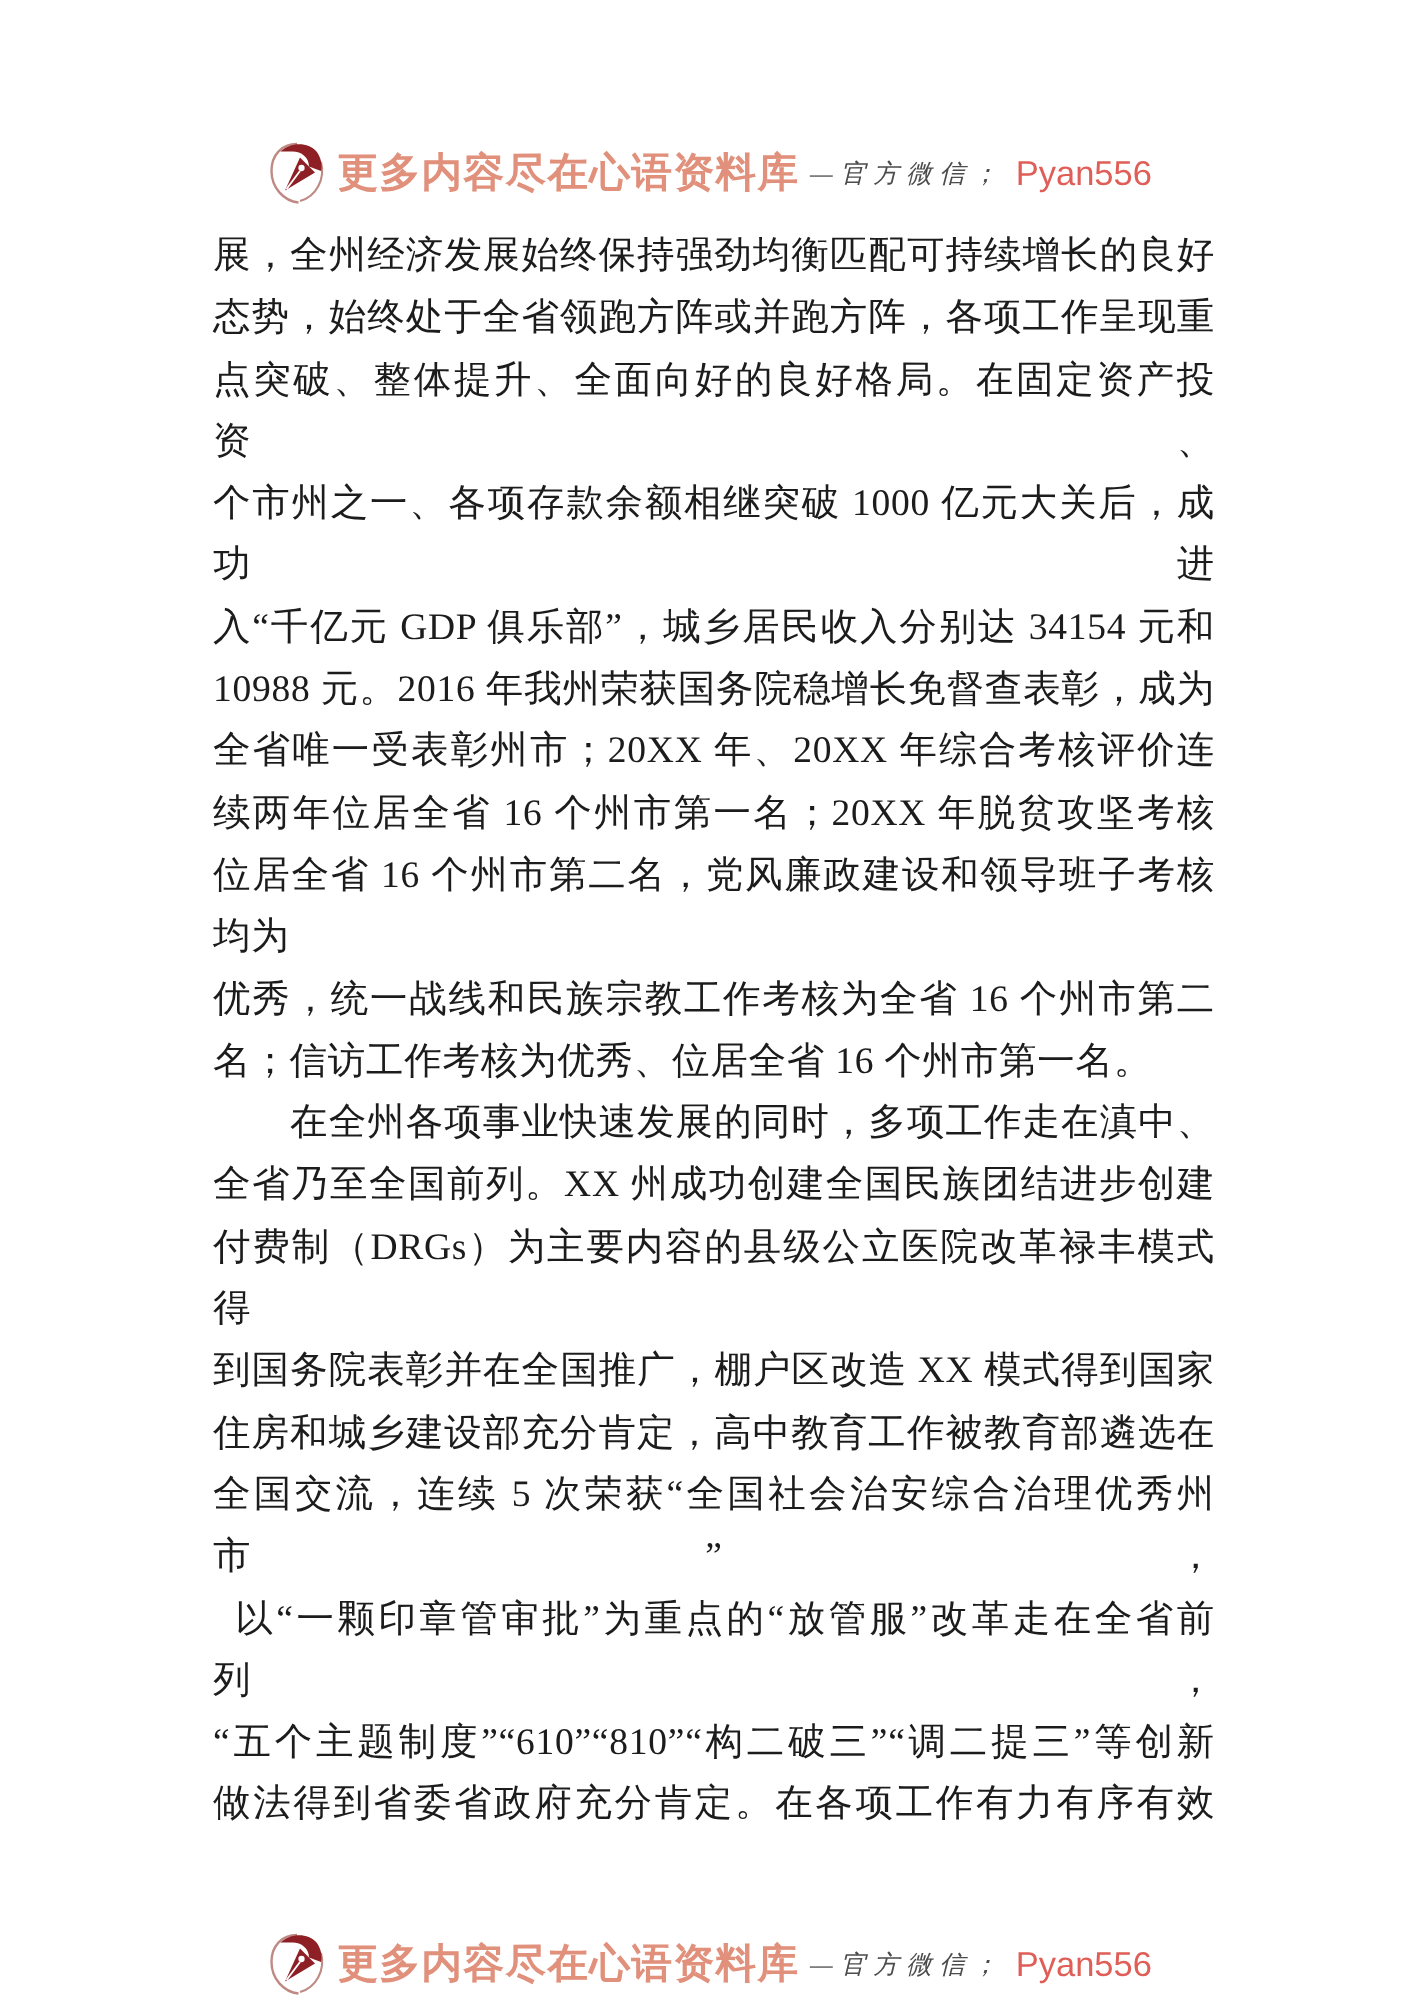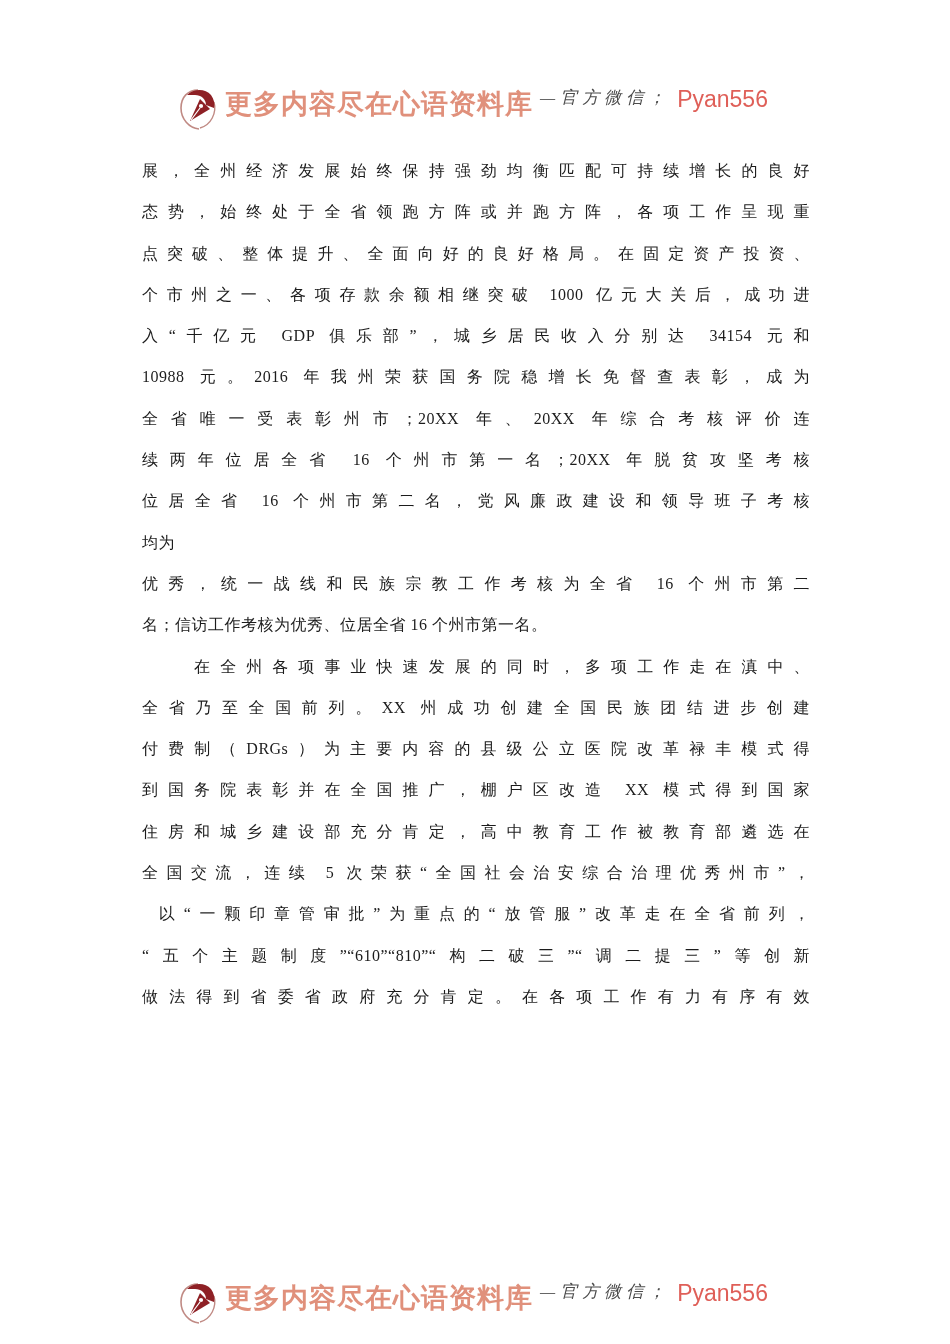--- a/index.html
+++ b/index.html
@@ -5,21 +5,21 @@
   html,body { margin:0; padding:0; background:#ffffff; }
   .page {
     position:relative;
     width:950px; height:1344px;
     background:var(--page-bg,#ffffff);
     font-family:"Liberation Serif","DejaVu Serif",serif;
     overflow:hidden;
   }
   .watermark {
     position:absolute; left:0; right:4px;
-    display:flex; justify-content:center; align-items:flex-start;
+    display:flex; justify-content:center; align-items:center;
     gap:7px; height:58px;
   }
   .watermark.header { top:86px; }
   .watermark.footer { top:1280px; }
   .logo { width:40px; height:46px; flex:0 0 auto; }
   .wm-site {
     font-weight:bold; font-size:27px; letter-spacing:1px;
     color:var(--site-name,#e0907b);
     white-space:nowrap;
   }
@@ -31,21 +31,21 @@
   .wm-id {
     font-size:23px;
     font-family:"Liberation Sans","DejaVu Sans",sans-serif;
     color:var(--wechat-id,#df5f58);
     white-space:nowrap;
   }
   .doc-body {
     position:absolute; left:142px; top:150px; width:668px;
   }
   .text-line {
-    font-size:16px; line-height:41.3px;
+    font-size:25px; line-height:41.3px;
     color:var(--body-text,#1c1c1c);
     white-space:pre-wrap;
     text-align:justify;
     letter-spacing:0.5px;
   }
   .text-line.fill { text-align-last:justify; }
 </style>
 </head>
 <body>
 

